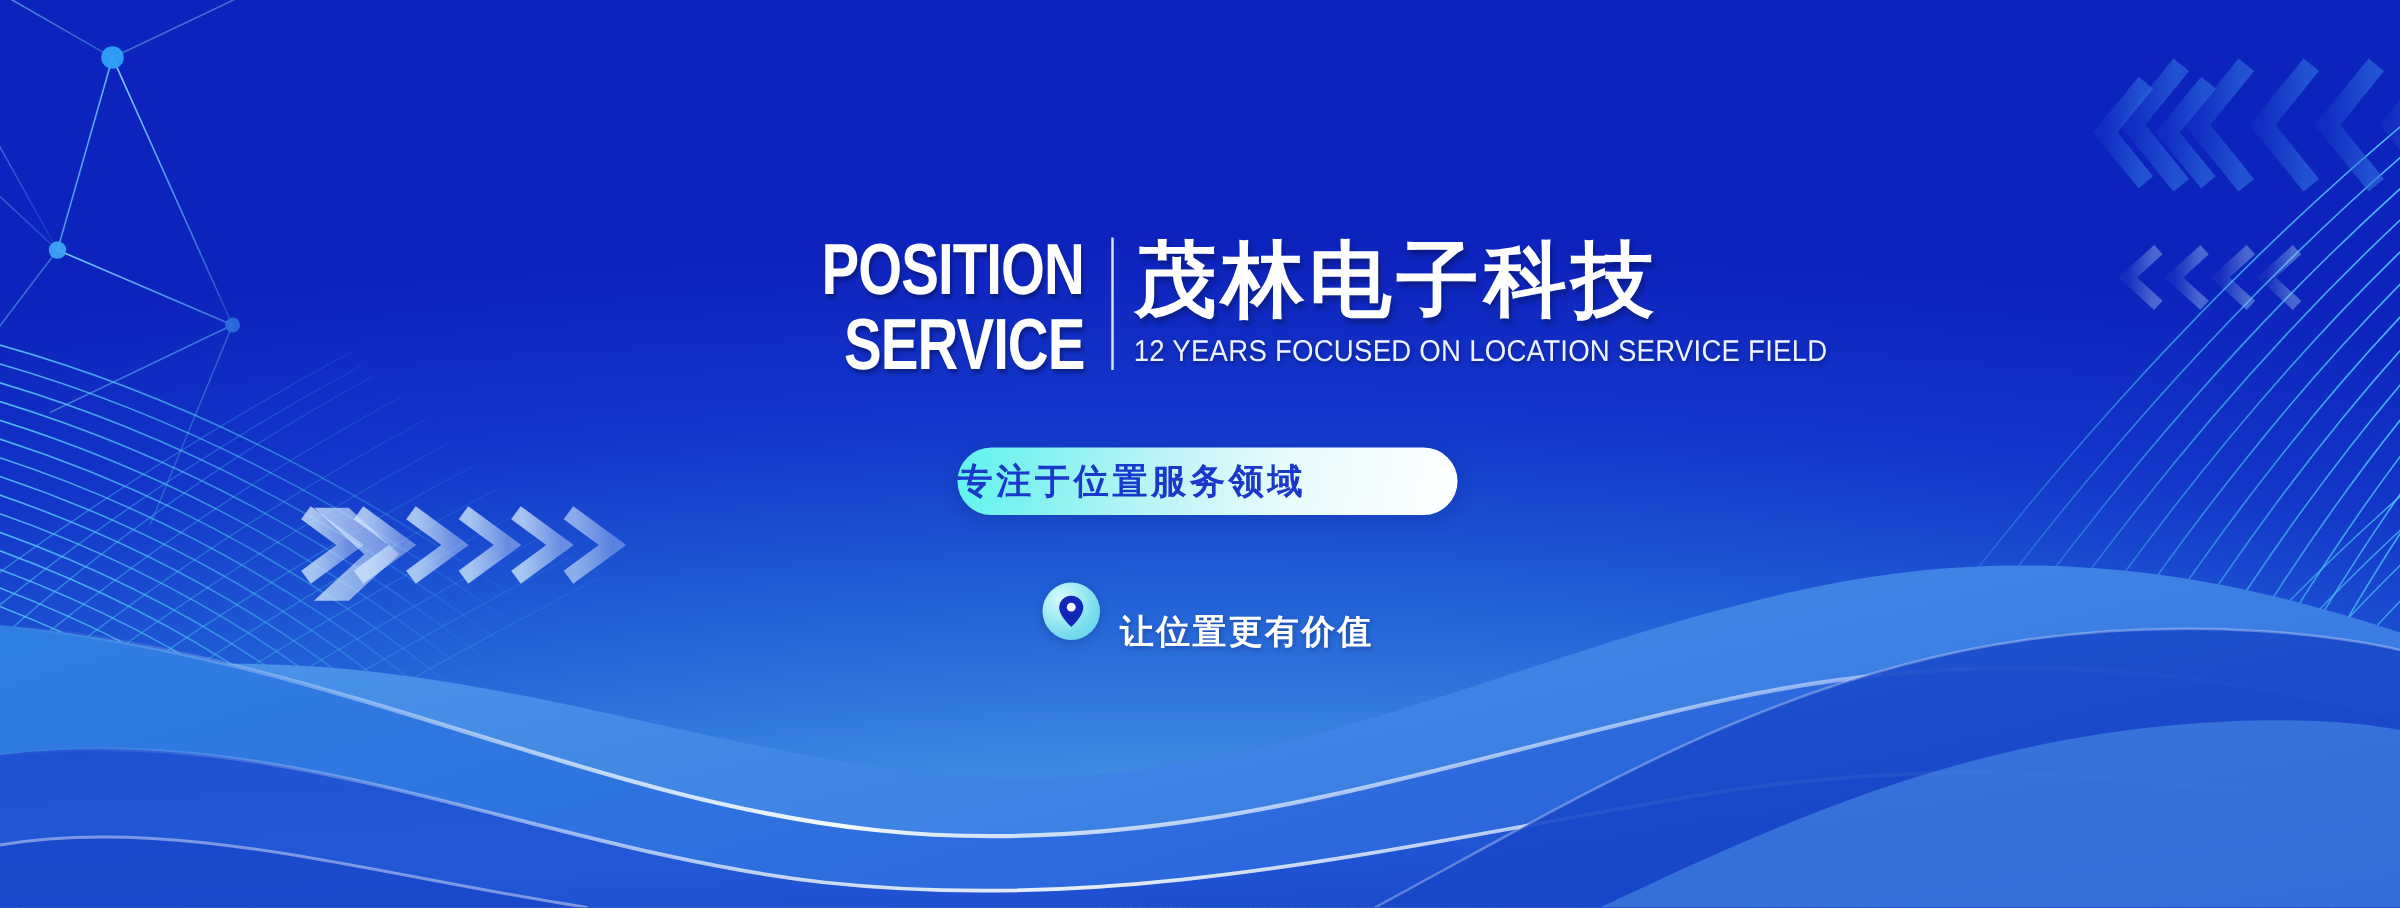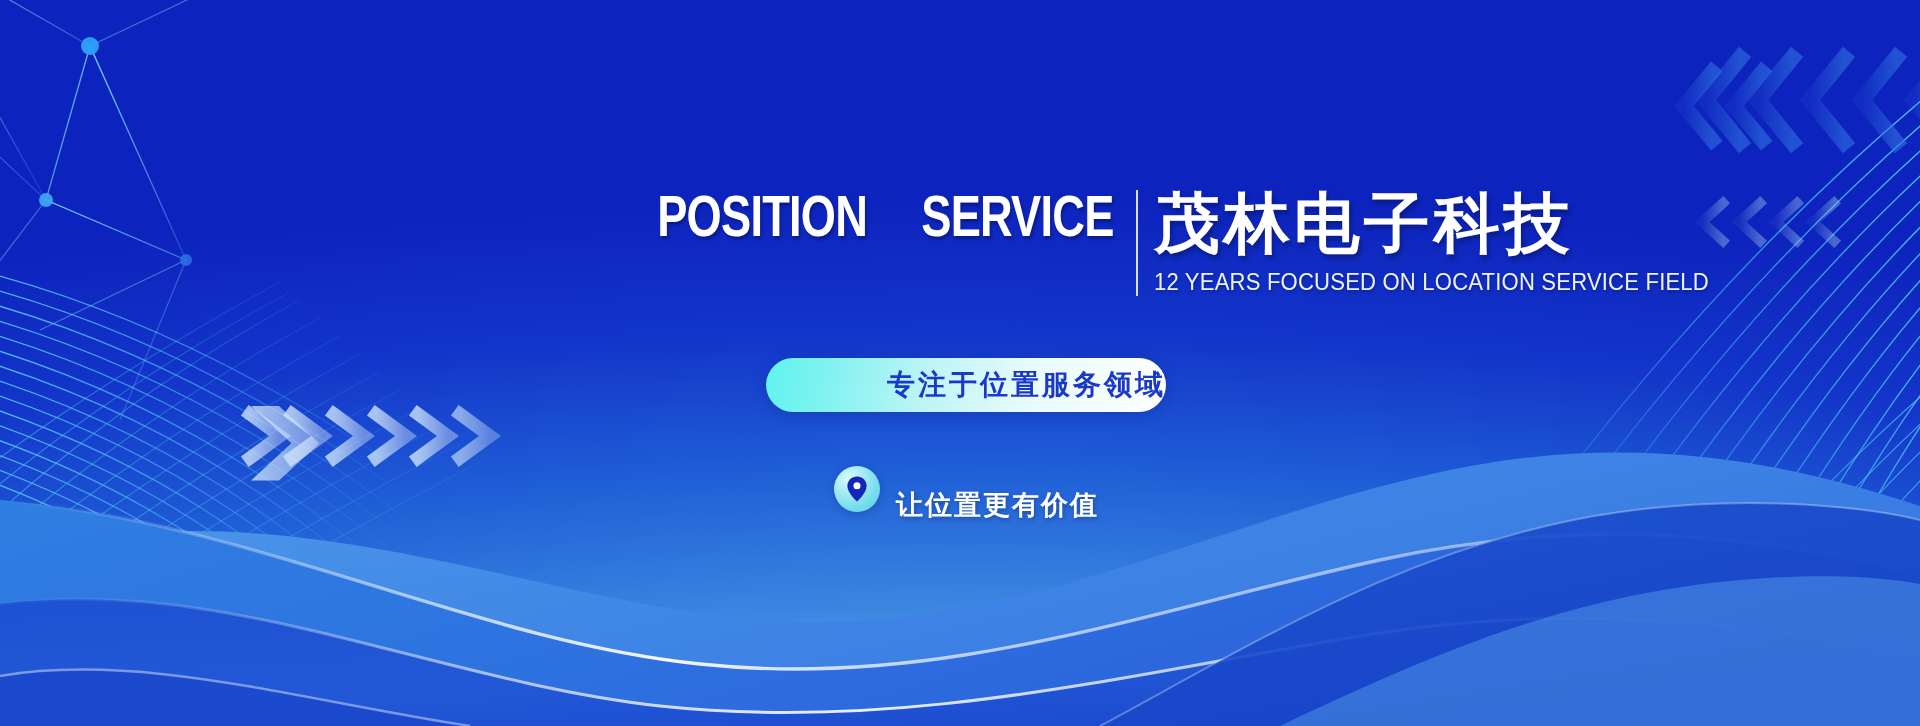--- a/index.html
+++ b/index.html
@@ -19,21 +19,21 @@
   .layer svg{display:block;width:100%;height:100%;}
 
   
   .content{position:absolute;left:0;top:0;width:1920px;height:726px;z-index:40;}
 
   .title-row{
     position:absolute;left:598px;top:186px;
     display:flex;align-items:flex-start;
   }
   .en-stack{
-    display:flex;flex-direction:row;align-items:flex-end;
+    display:flex;flex-direction:column;align-items:flex-end;
     padding-right:22px;
   }
   .en-line{
     color:#fff;
     font-family:"Liberation Sans Narrow","Liberation Sans",sans-serif;
     font-weight:700;
     font-size:58px;
     line-height:60px;
     letter-spacing:-1px;
     transform:scaleX(.78);
@@ -69,21 +69,21 @@
     transform-origin:left center;
     white-space:nowrap;
     text-shadow:1px 2px 3px rgba(4,16,70,.35);
   }
 
   .pill{
     position:absolute;left:766px;top:358px;
     width:400px;height:54px;
     border-radius:27px;
     background:linear-gradient(100deg,#5ff4ee 0%,#7df2f0 14%,#bdf4f6 40%,#e8fbfd 66%,#ffffff 100%);
-    display:flex;align-items:center;justify-content:flex-end;
+    display:flex;align-items:center;justify-content:flex-start;
     box-shadow:0 3px 14px rgba(7,24,90,.22);
   }
   .pill-text{
     color:#1a38c9;
     font-family:"Liberation Sans","DejaVu Sans",sans-serif;
     font-weight:700;
     font-size:28px;
     letter-spacing:3px;
     white-space:nowrap;
   }

